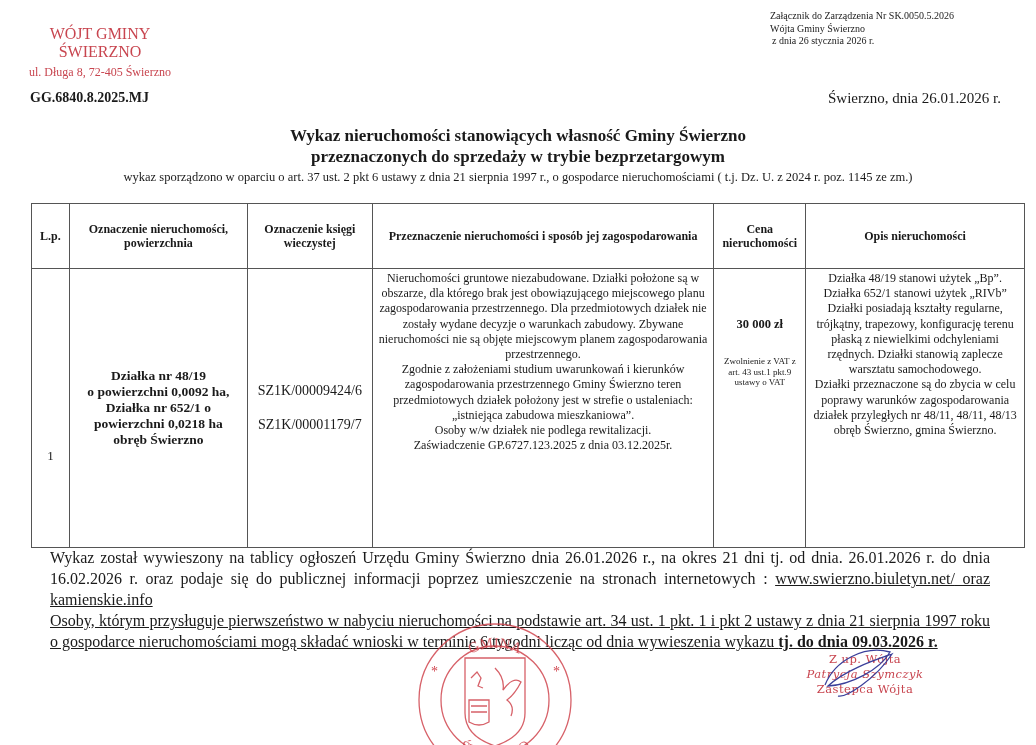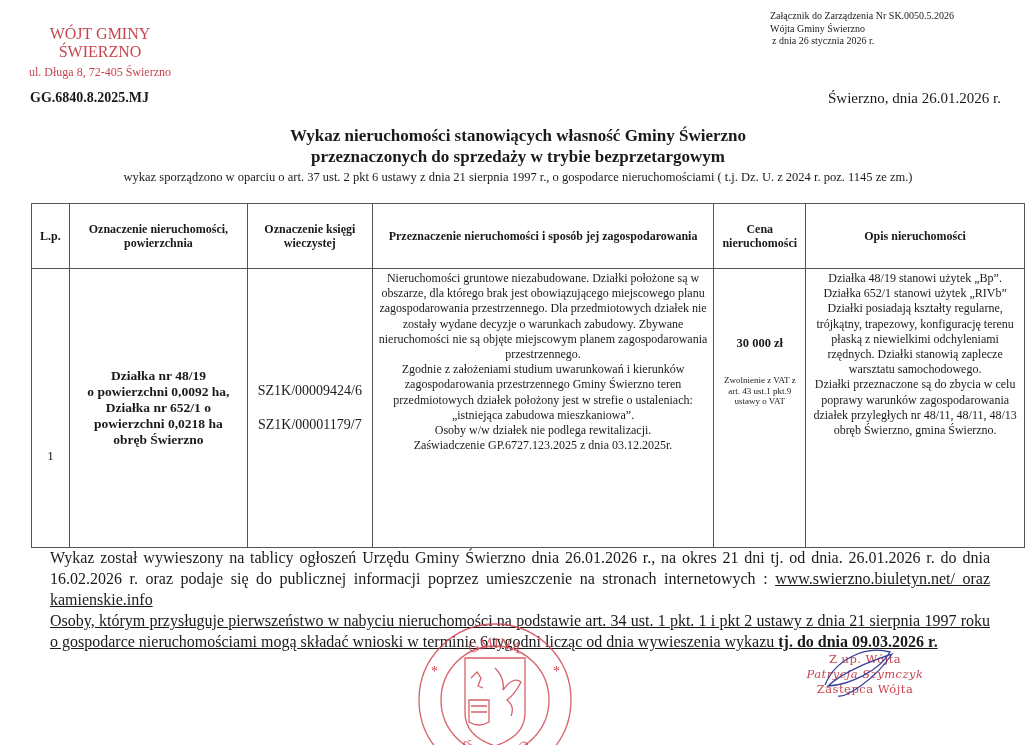--- a/index.html
+++ b/index.html
@@ -19,21 +19,21 @@
   table.main td, table.main th { border: 1px solid #555; vertical-align: middle; text-align: center; padding: 0 3px; }
   table.main th { font-weight: bold; font-size: 12px; line-height: 14px; height: 64px; }
   table.main td { height: 276px; }
   .c1 { width: 31px; } .c2 { width: 172px; } .c3 { width: 118px; } .c4 { width: 337px; } .c5 { width: 85px; } .c6 { width: 213px; }
   .lp { font-size: 13px; vertical-align: top; }
   .plot { font-weight: bold; font-size: 13.5px; line-height: 16px; }
   .kw { font-size: 14px; line-height: 16px; }
   .kw div + div { margin-top: 18px; }
   td.purpose { vertical-align: top !important; font-size: 12px; line-height: 15.2px; padding-top: 2px !important; margin-top: 28px; }
   .price { vertical-align: top !important; }
-  .price .amt { font-weight: bold; font-size: 12.5px; margin-top: 67px; }
+  .price .amt { font-weight: bold; font-size: 12.5px; margin-top: 48px; }
   .price .vat { font-size: 9px; line-height: 10.5px; margin-top: 24px; }
   td.desc { vertical-align: top !important; font-size: 12px; line-height: 15.2px; padding-top: 2px !important; }
   .notice { left: 50px; top: 547px; width: 940px; font-size: 16px; line-height: 21px; text-align: justify; }
   .u { text-decoration: underline; }
   .b { font-weight: bold; }
   .stamp { left: 413px; top: 618px; width: 165px; height: 165px; }
   .sig { left: 790px; top: 652px; width: 150px; text-align: center; font-family: "DejaVu Serif", serif; font-size: 11.5px; line-height: 15px; letter-spacing: 0.5px; }
   .sig .it { font-style: italic; }
   .scribble { left: 820px; top: 640px; }
 </style>

